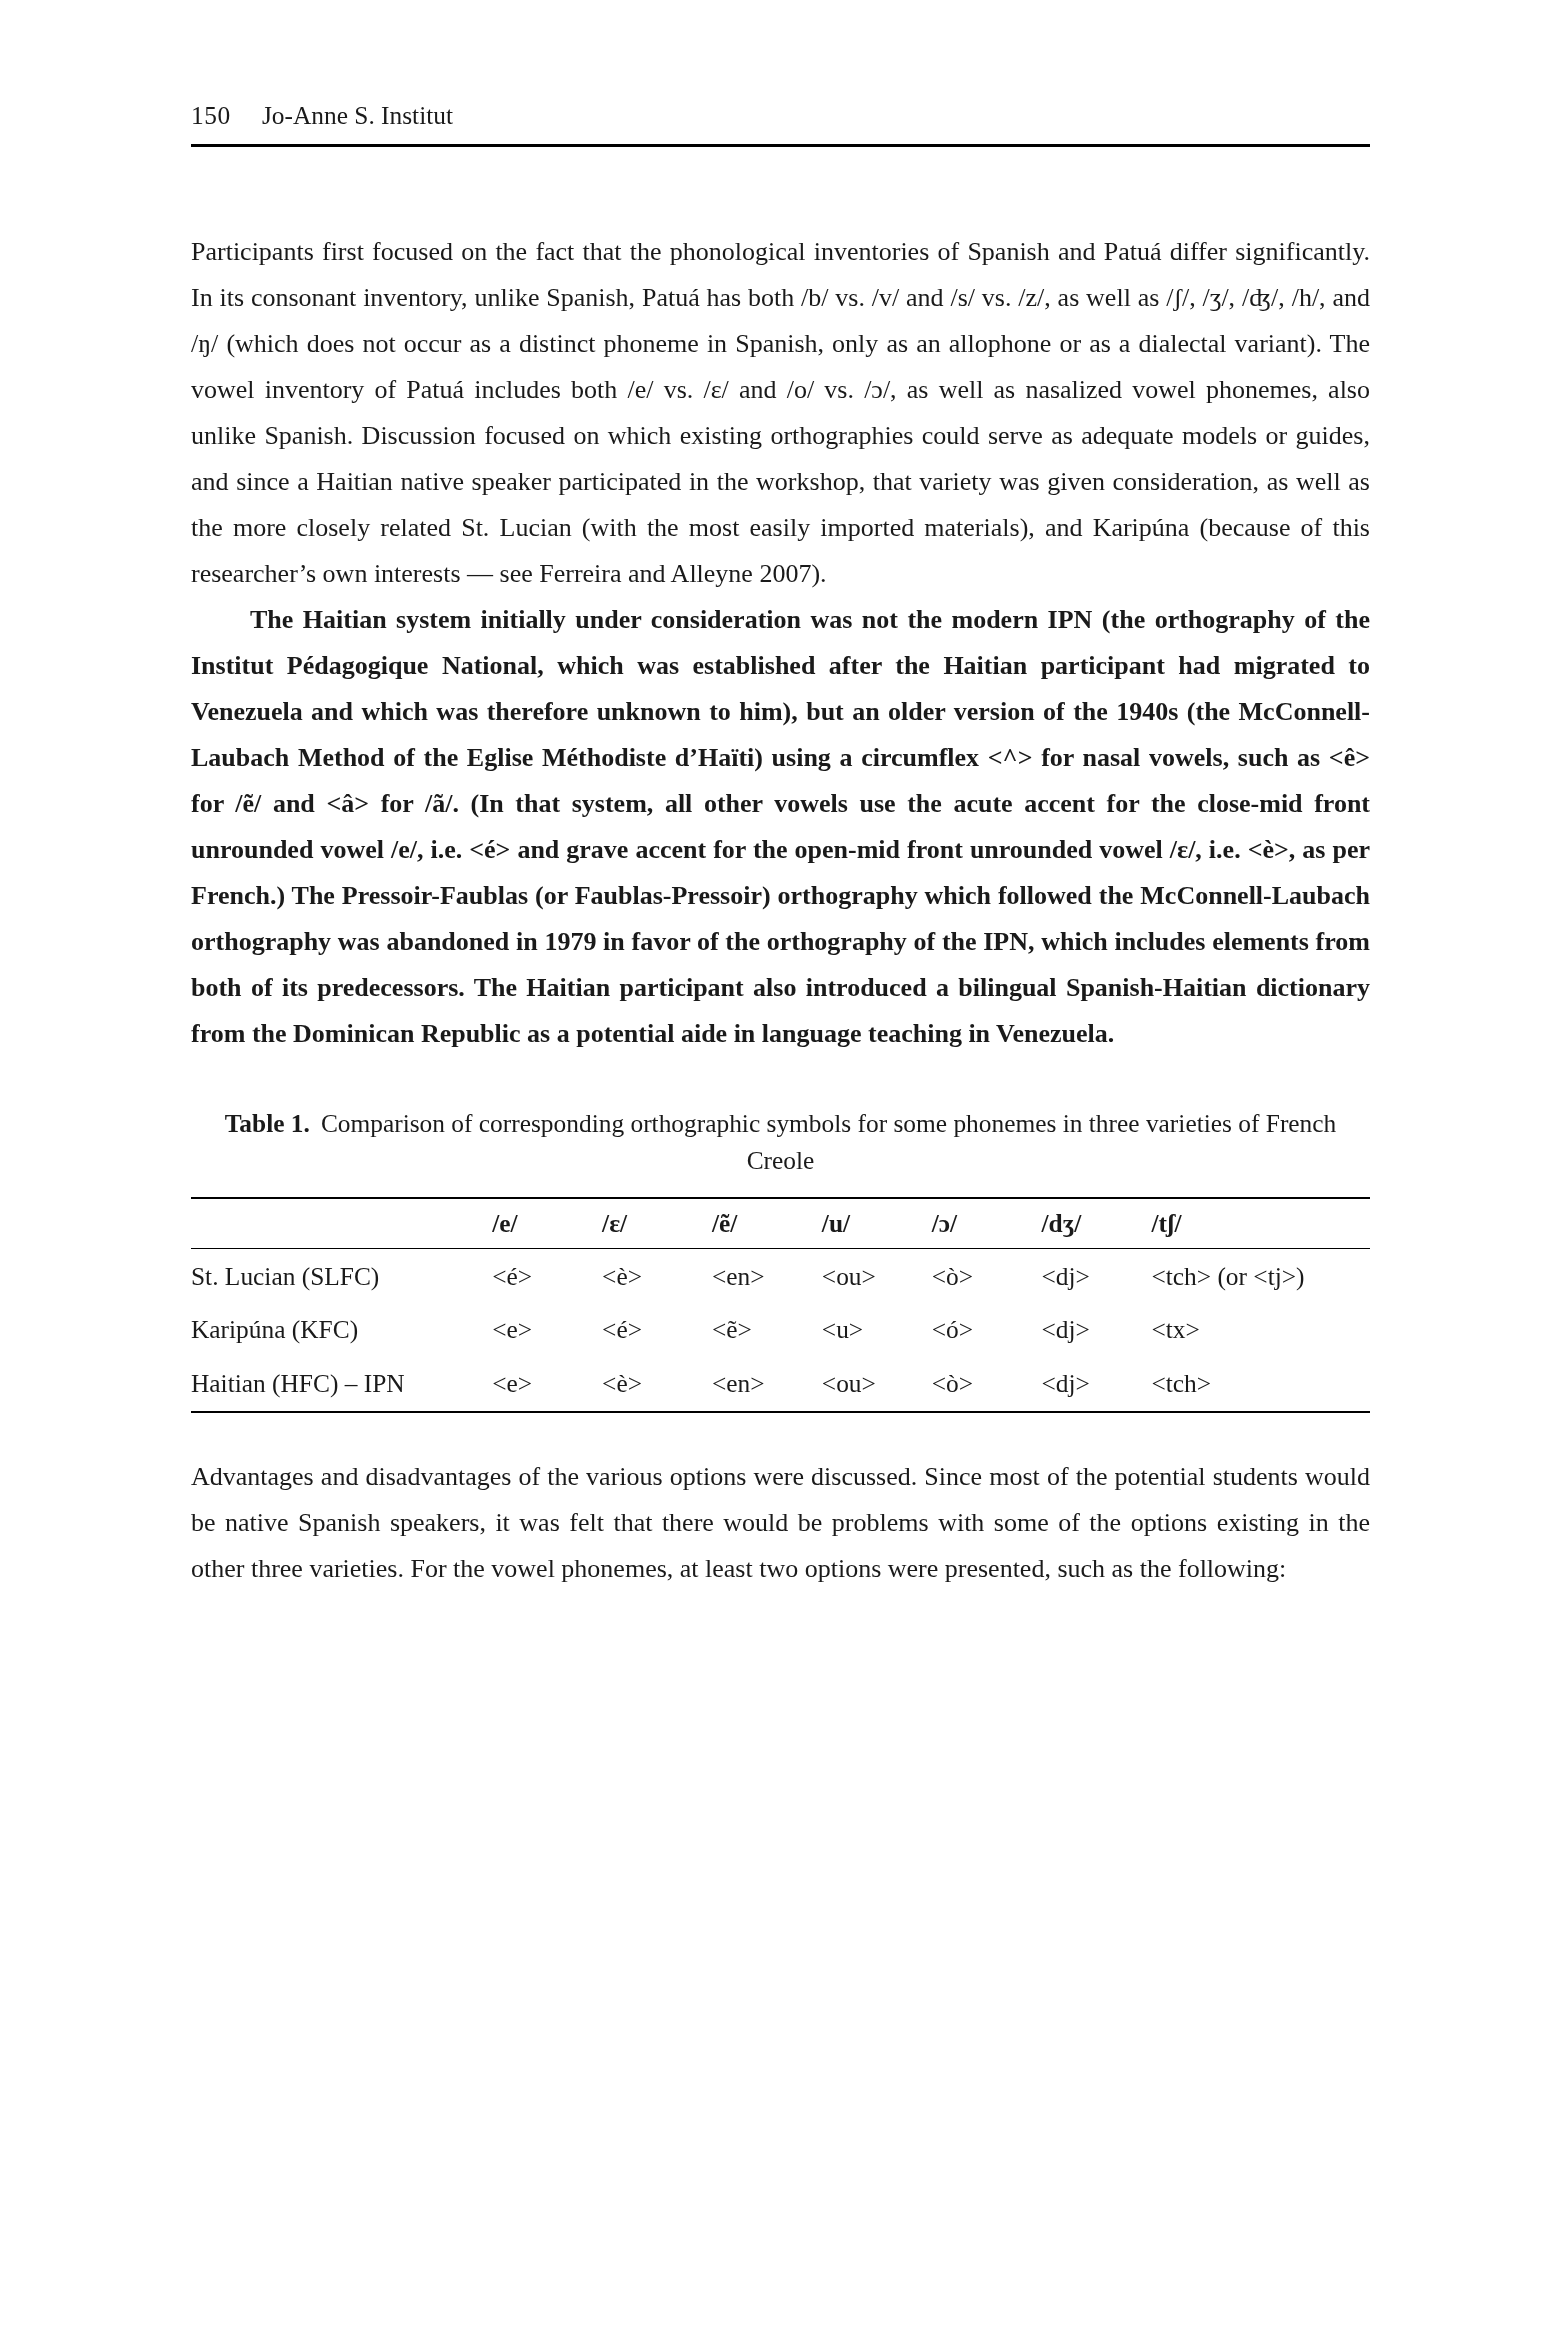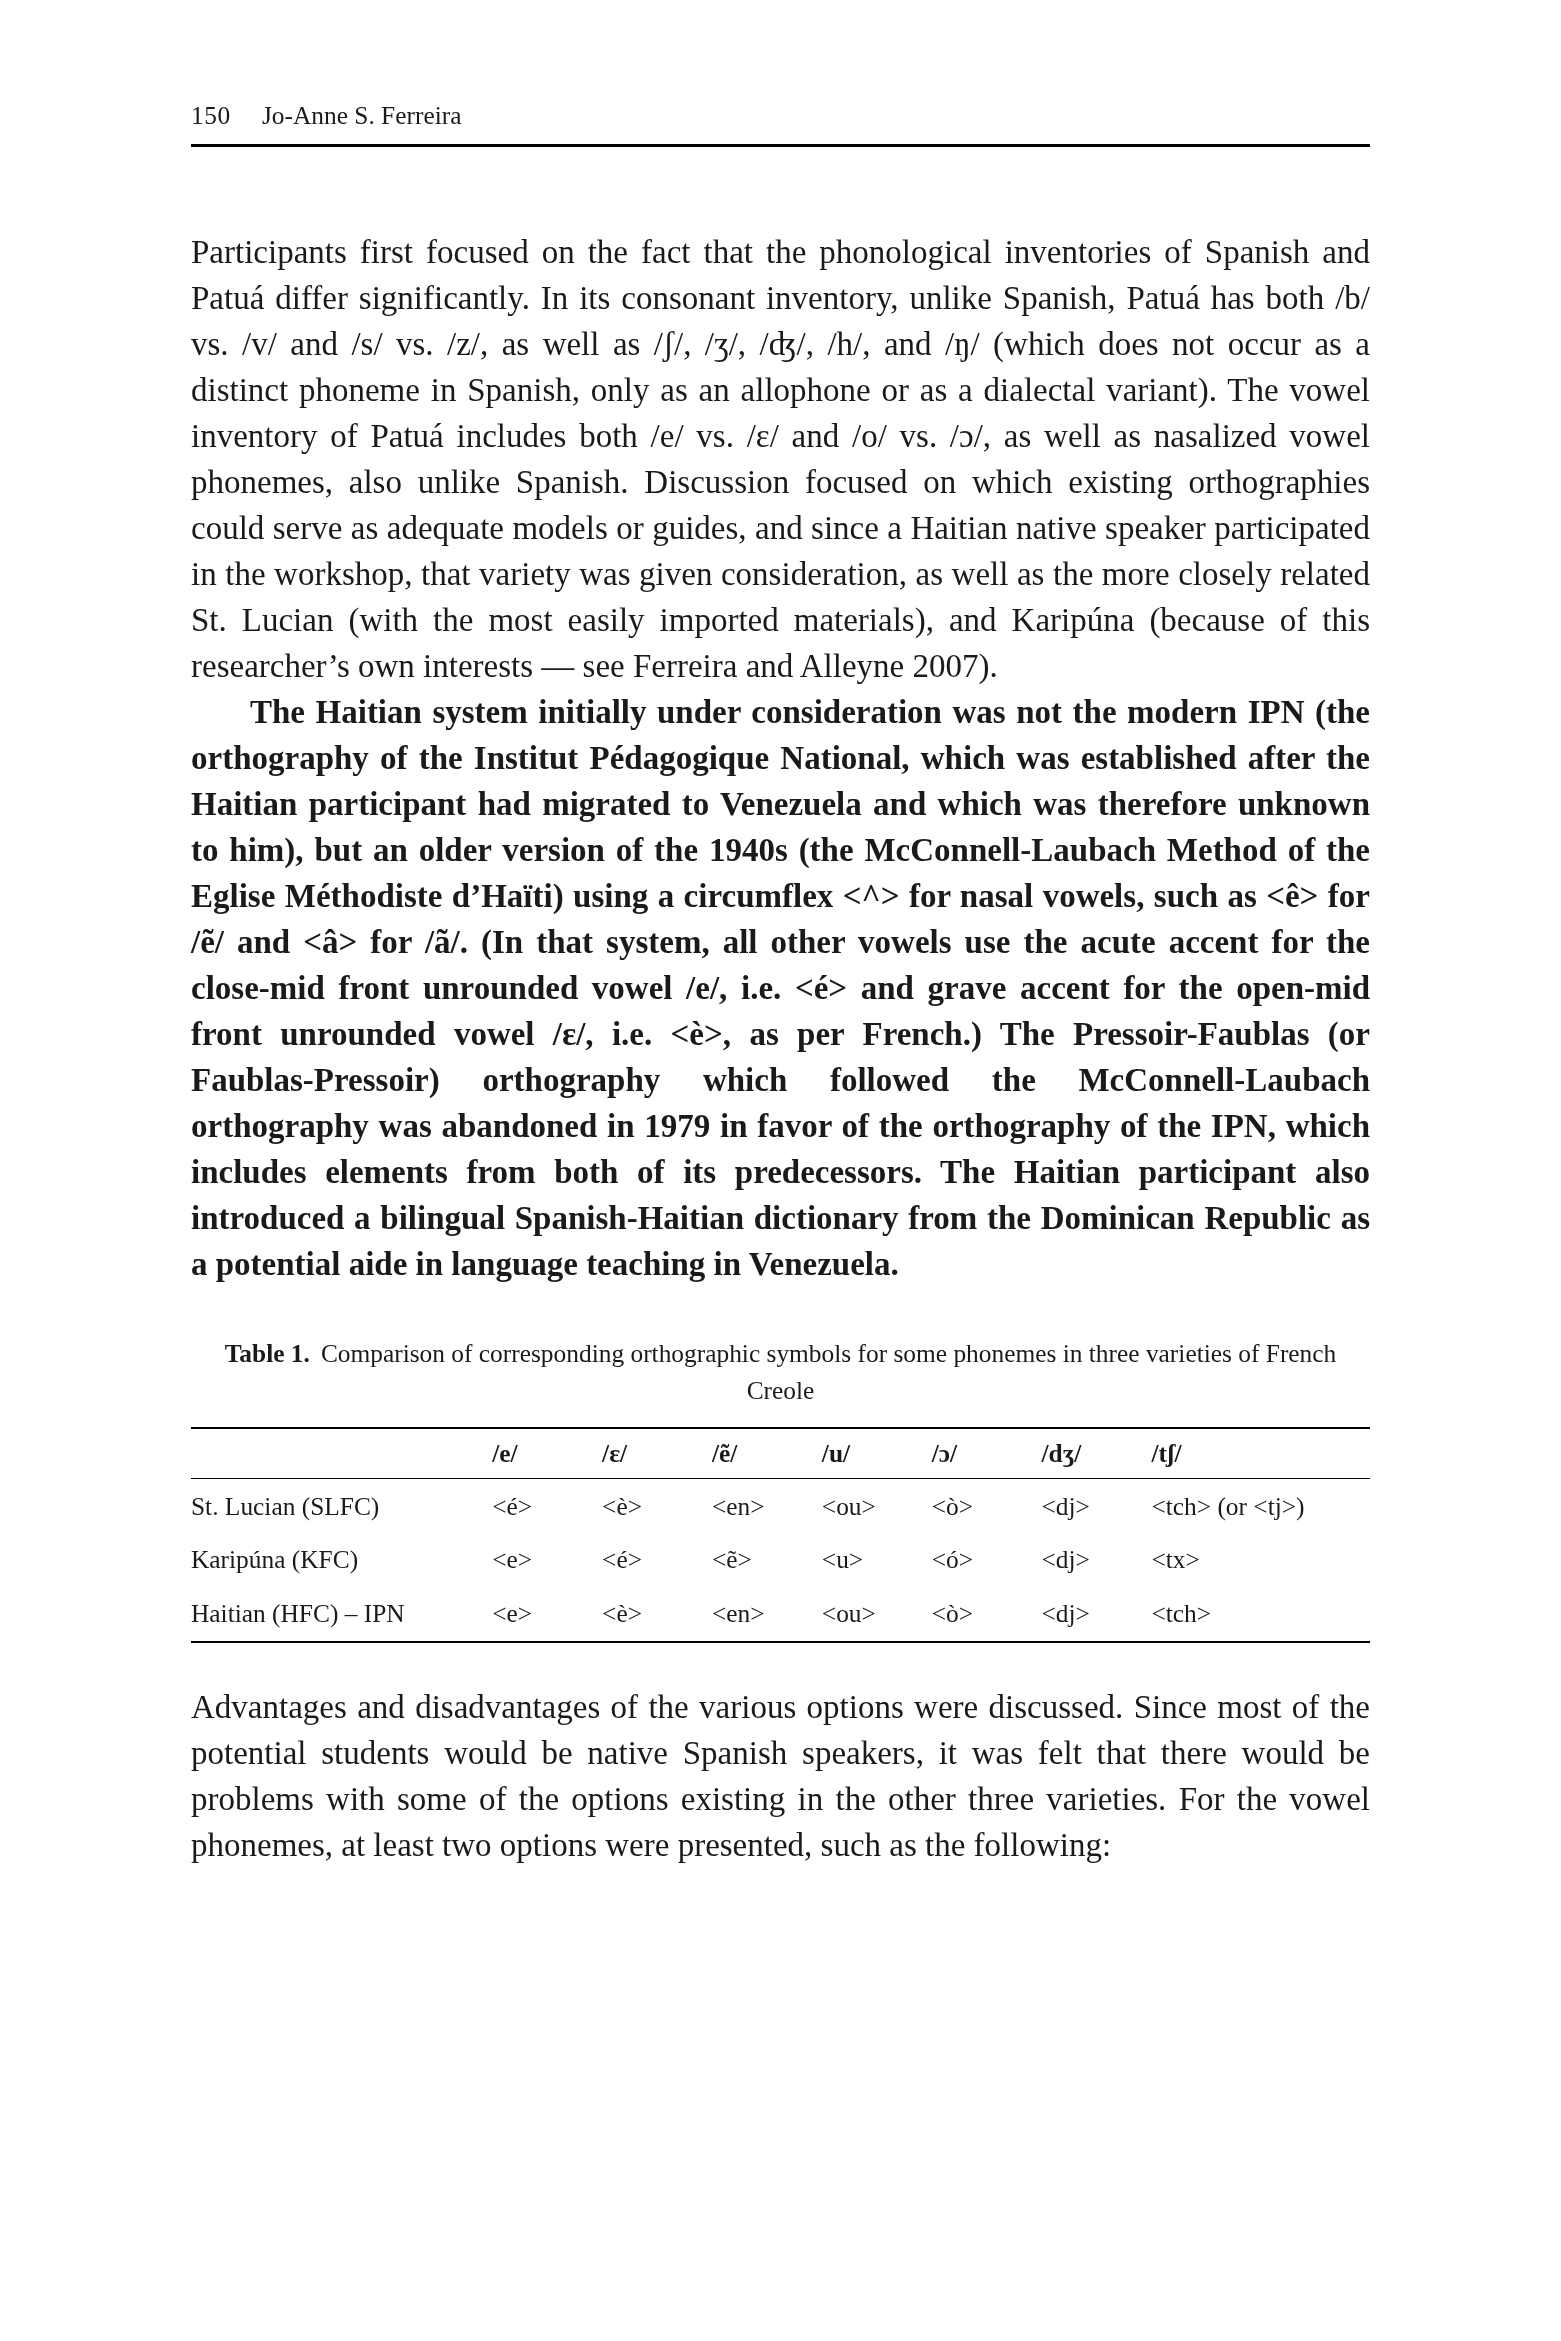--- a/index.html
+++ b/index.html
@@ -37,21 +37,21 @@
     height: 2.5px;
     background: #000;
     width: 100%;
   }
   
   .body-text {
     margin-top: 82px;
   }
   p.para {
     margin: 0;
-    font-size: 33px;
+    font-size: 26px;
     line-height: 46px;
     text-align: justify;
     hyphens: auto;
     -webkit-hyphens: auto;
   }
   p.para.indent {
     text-indent: 59px;
     font-weight: bold;
   }
   
@@ -92,21 +92,21 @@
   table.ortho .col-narrow  { width: 9.3%; }
   table.ortho .col-wide    { width: 18.5%; }
 </style>
 </head>
 <body>
 
 <div class="page">
 
   <header class="running-header">
     <span class="page-number">150</span>
-    <span class="running-head">Jo-Anne S. Ferreira</span>
+    <span class="running-head">Jo-Anne S. Institut</span>
   </header>
   <div class="header-rule"></div>
 
   <main class="body-text">
 
     <p class="para">Participants first focused on the fact that the phonological inventories of Spanish and Patuá differ significantly. In its consonant inventory, unlike Spanish, Patuá has both /b/ vs. /v/ and /s/ vs. /z/, as well as /ʃ/, /ʒ/, /ʤ/, /h/, and /ŋ/ (which does not occur as a distinct phoneme in Spanish, only as an allophone or as a dialectal variant). The vowel inventory of Patuá includes both /e/ vs. /ɛ/ and /o/ vs. /ɔ/, as well as nasalized vowel phonemes, also unlike Spanish. Discussion focused on which existing orthographies could serve as adequate models or guides, and since a Haitian native speaker participated in the workshop, that variety was given consideration, as well as the more closely related St. Lucian (with the most easily imported materials), and Karipúna (because of this researcher’s own interests — see Ferreira and Alleyne 2007).</p>
     <p class="para indent">The Haitian system initially under consideration was not the modern IPN (the orthography of the Institut Pédagogique National, which was established after the Haitian participant had migrated to Venezuela and which was therefore unknown to him), but an older version of the 1940s (the McConnell-Laubach Method of the Eglise Méthodiste d’Haïti) using a circumflex &lt;^&gt; for nasal vowels, such as &lt;ê&gt; for /ẽ/ and &lt;â&gt; for /ã/. (In that system, all other vowels use the acute accent for the close-mid front unrounded vowel /e/, i.e. &lt;é&gt; and grave accent for the open-mid front unrounded vowel /ɛ/, i.e. &lt;è&gt;, as per French.) The Pressoir-Faublas (or Faublas-Pressoir) orthography which followed the McConnell-Laubach orthography was abandoned in 1979 in favor of the orthography of the IPN, which includes elements from both of its predecessors. The Haitian participant also introduced a bilingual Spanish-Haitian dictionary from the Dominican Republic as a potential aide in language teaching in Venezuela.</p>
 
     <div class="table-block">
       <p class="table-caption"><span class="cap-label">Table 1.</span><span>Comparison of corresponding orthographic symbols for some phonemes in three varieties of French Creole</span></p>

